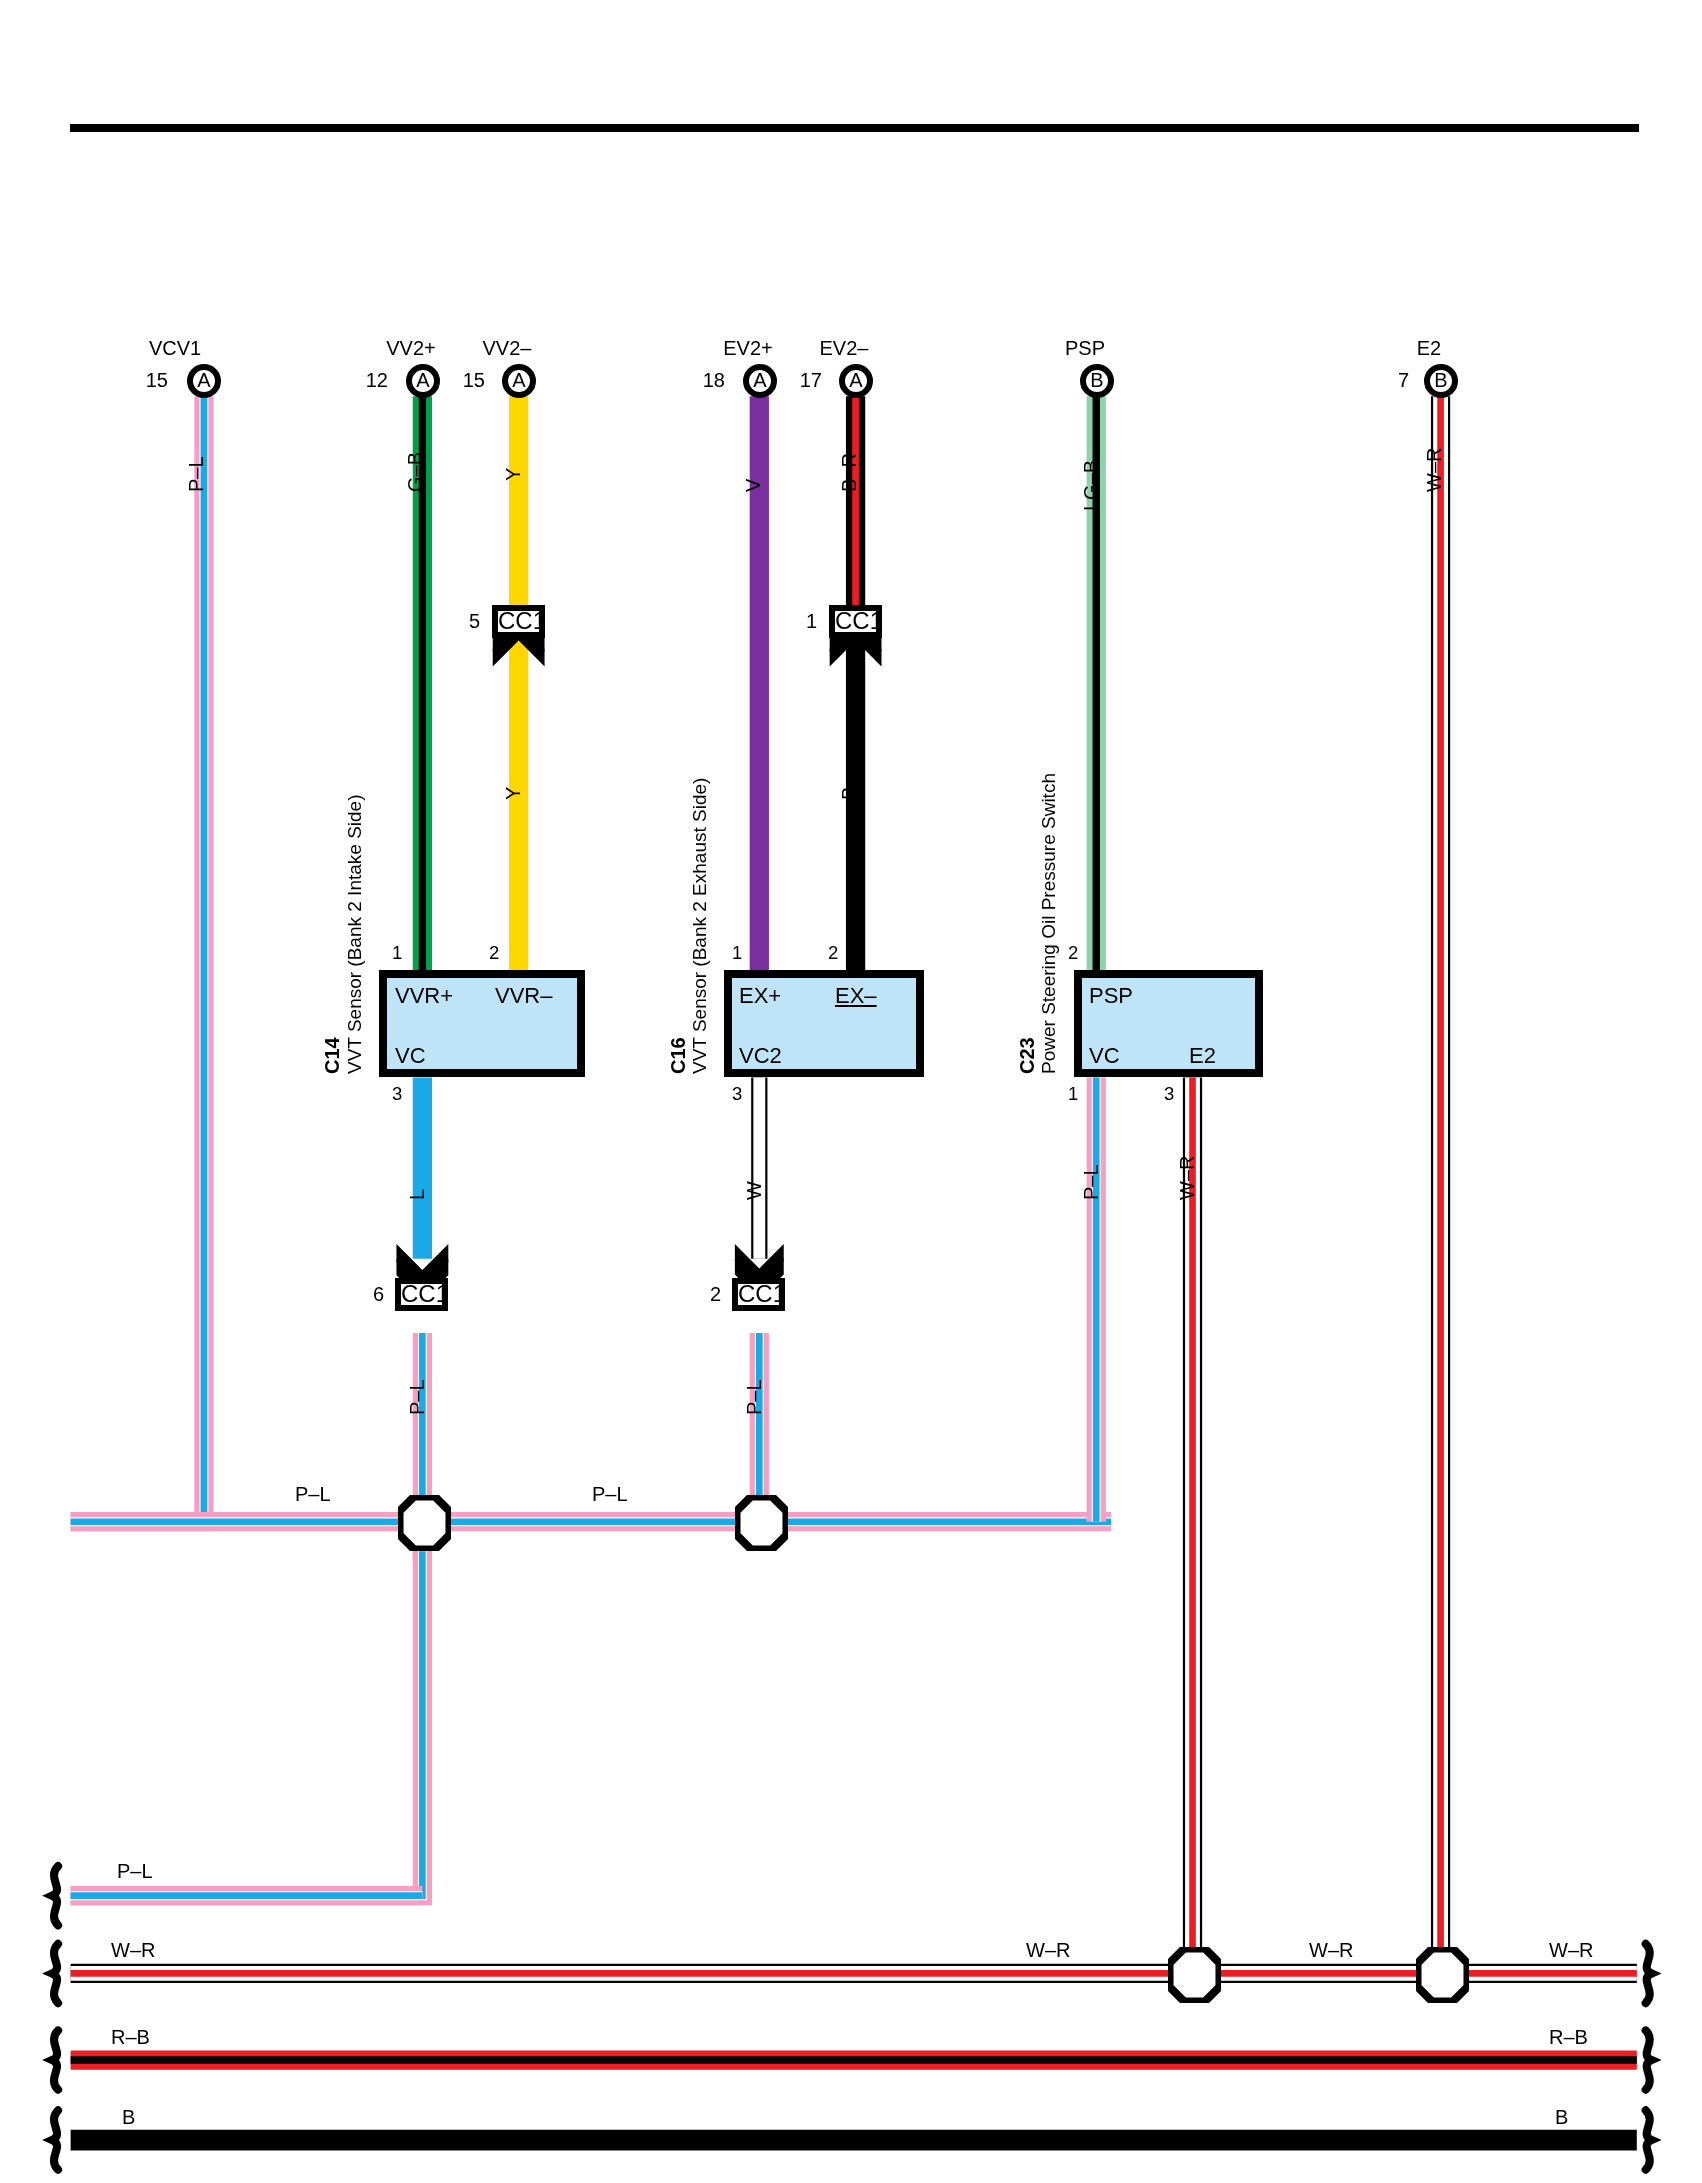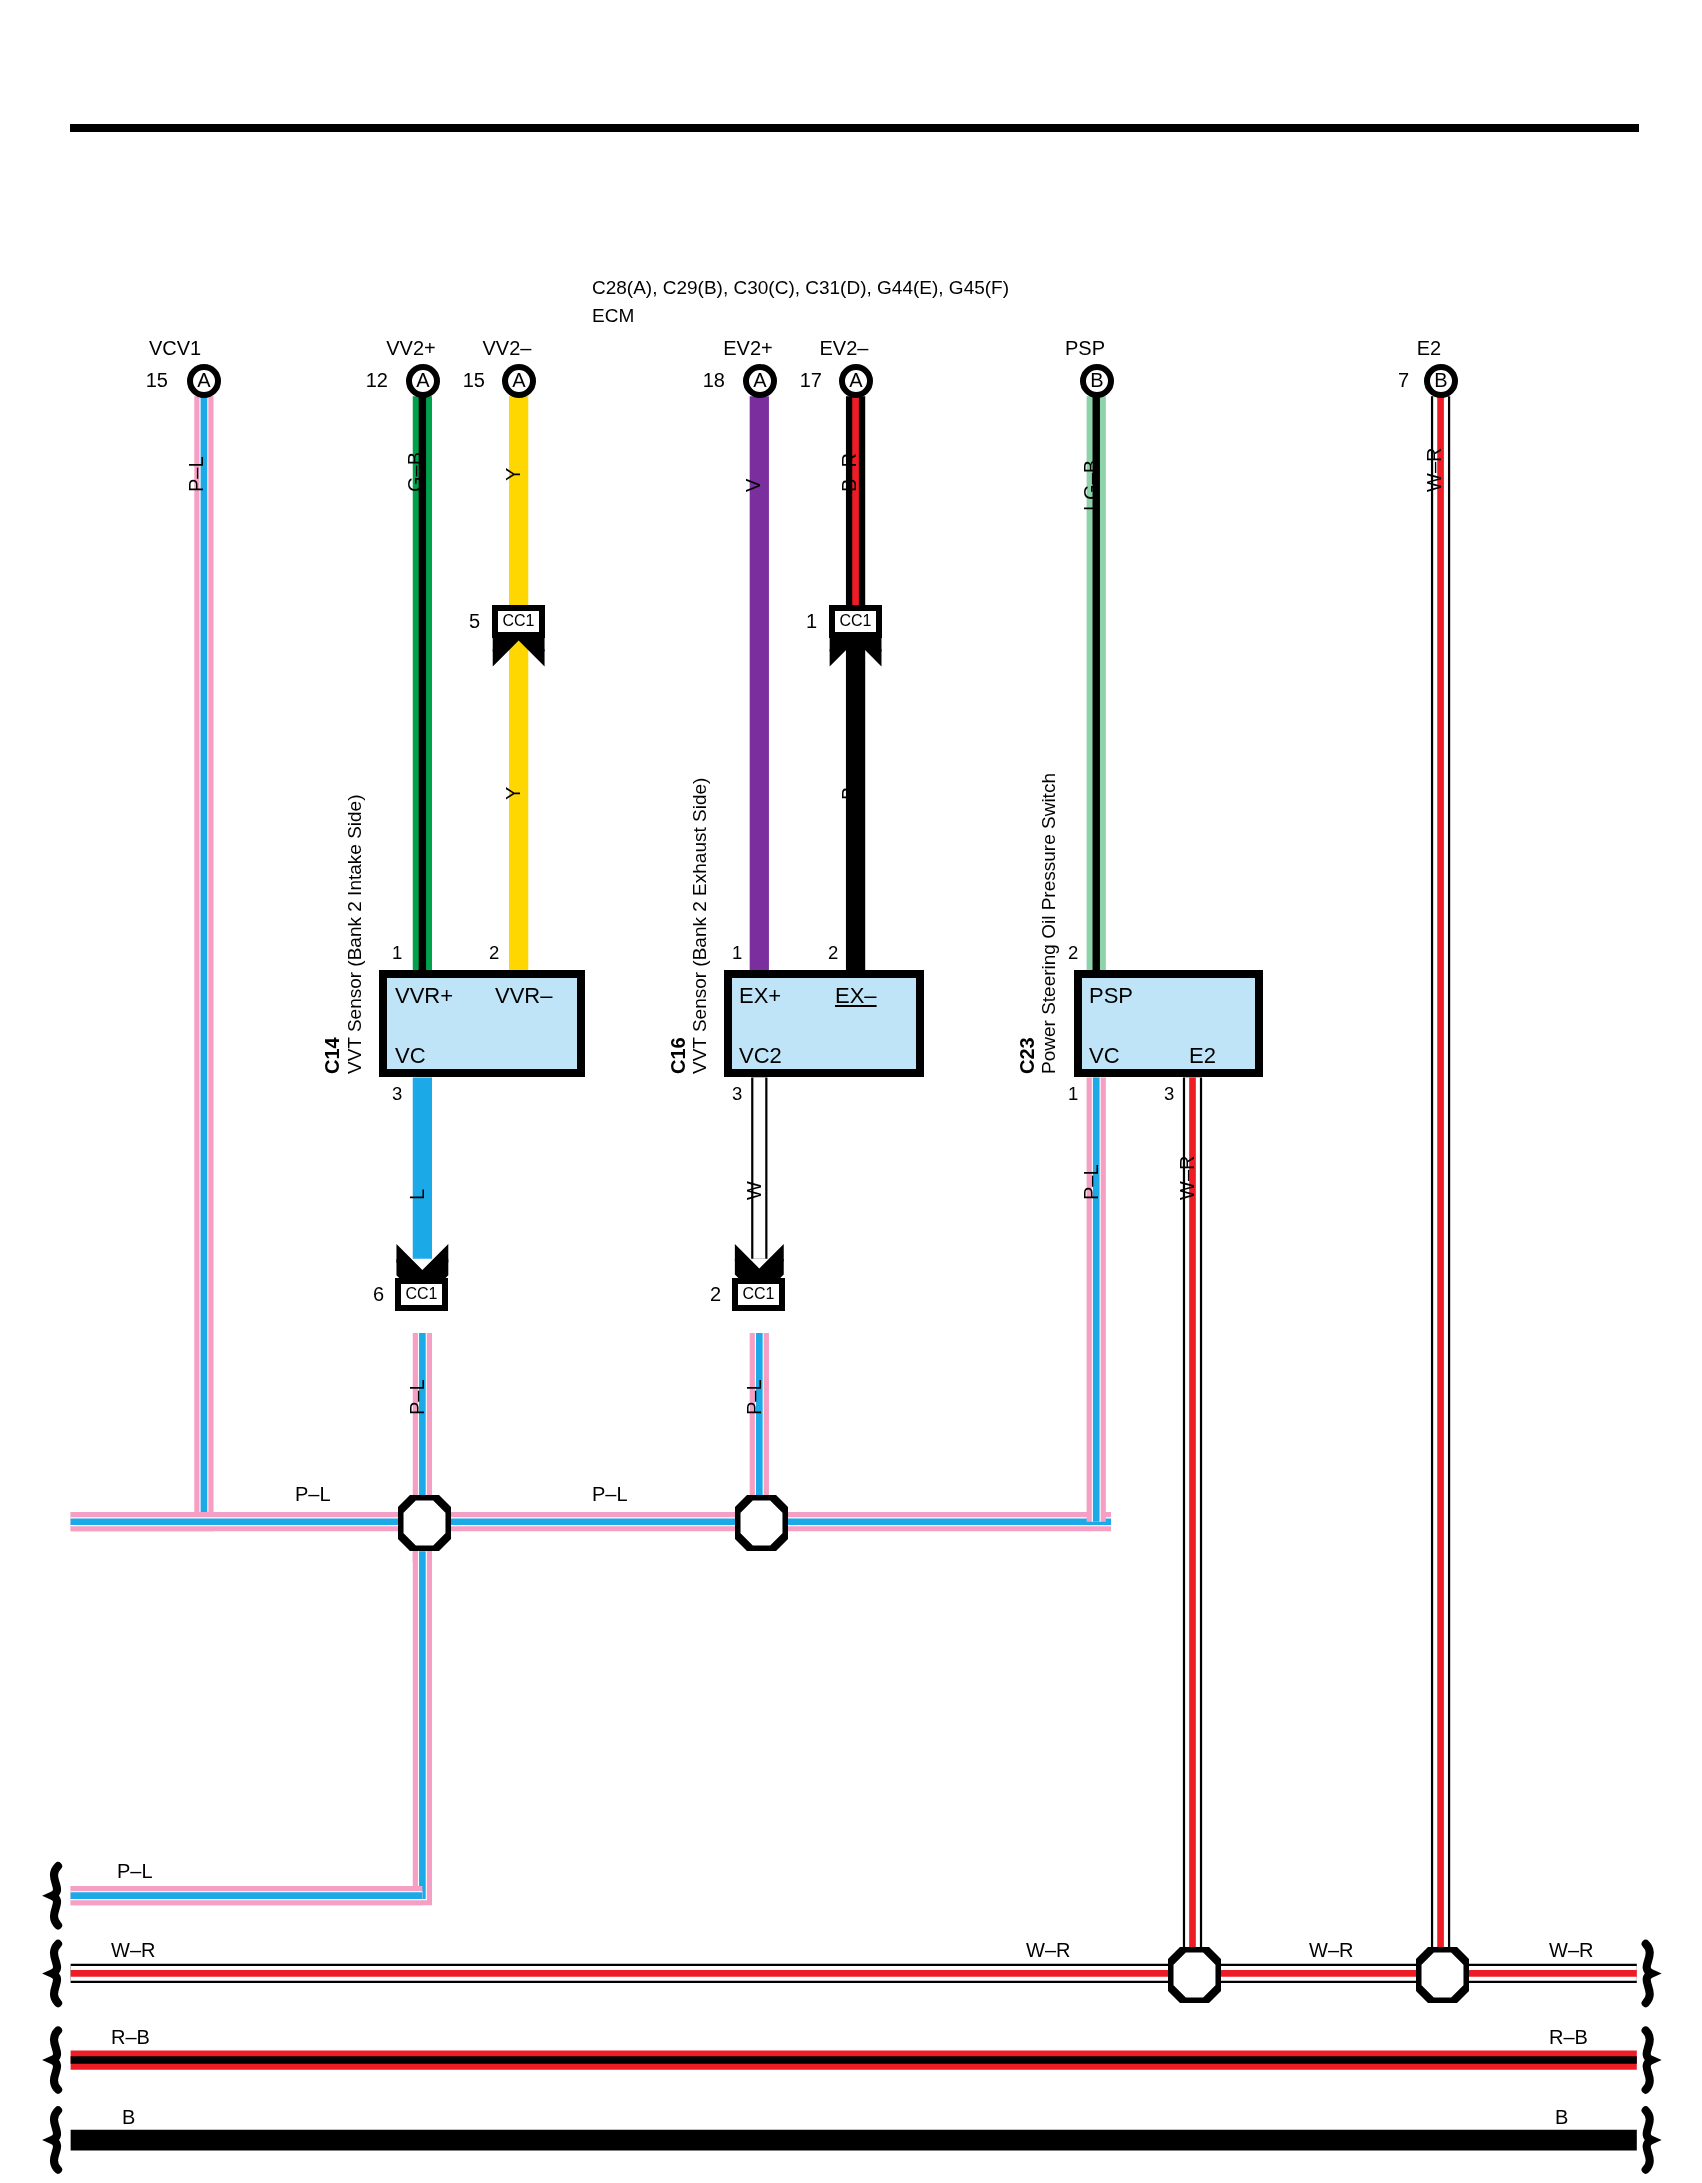--- a/index.html
+++ b/index.html
@@ -27,43 +27,39 @@
        text-align:center;z-index:8;}
   .pinnum{font-size:20px;text-align:right;width:44px;}
   .pinname{font-size:20px;text-align:center;width:118px;}   
 
   
   .cbox{background:#bfe3f7;border:8.1px solid #000;box-sizing:border-box;z-index:6;}
   .cpin{font-size:22px;position:absolute;}
 
   
   .cc1{width:53px;height:33px;border:6.7px solid #000;background:#fff;box-sizing:border-box;
-       font-size:16px;line-height:19px;text-align:center;z-index:12;font-family:"Liberation Sans",sans-serif;}
+       font-size:24px;line-height:19px;text-align:center;z-index:12;font-family:"Liberation Sans",sans-serif;}
   .ccnum{font-size:20px;text-align:right;width:30px;z-index:12;}
 
   .wirelabel{font-size:20px;white-space:nowrap;z-index:16;background:transparent;}
 </style>
 </head>
 <body>
 
 <div id="stage">
 
   <div id="title-rule" class="abs"></div>
 
   <svg class="abs" style="left:0px;top:230px;width:1703px;height:185px;z-index:4;" viewBox="0 0 2299 250" width="1703" height="185">
     <path d="M95,330 L2180,330 C2200,330 2215,345 2215,365 C2215,390 2190,395 2190,420
              C2190,445 2215,452 2215,472 L2215,482 L2180,482
              L95,482 C78,482 66,470 66,452 C66,428 90,420 90,400
              C90,376 66,366 66,348 L66,330 Z" fill="#bfe3f7" stroke="#000" stroke-width="13" stroke-linejoin="round"></path>
   </svg>
 
-  <div class="abs lbl" id="ecm-title">
-    <span>C28(A), C29(B), C30(C), C31(D), G44(E), G45(F)</span><br>
-    <span>ECM</span>
-  </div>
 
   <div class="abs pinname" style="left:116px;top:337px;">VCV1</div>
   <div class="abs pinname" style="left:352px;top:337px;">VV2+</div>
   <div class="abs pinname" style="left:448px;top:337px;">VV2–</div>
   <div class="abs pinname" style="left:689px;top:337px;">EV2+</div>
   <div class="abs pinname" style="left:785px;top:337px;">EV2–</div>
   <div class="abs pinname" style="left:1026px;top:337px;">PSP</div>
   <div class="abs pinname" style="left:1370px;top:337px;">E2</div>
 
   <div class="abs pinnum" style="left:124px;top:369px;">15</div>

